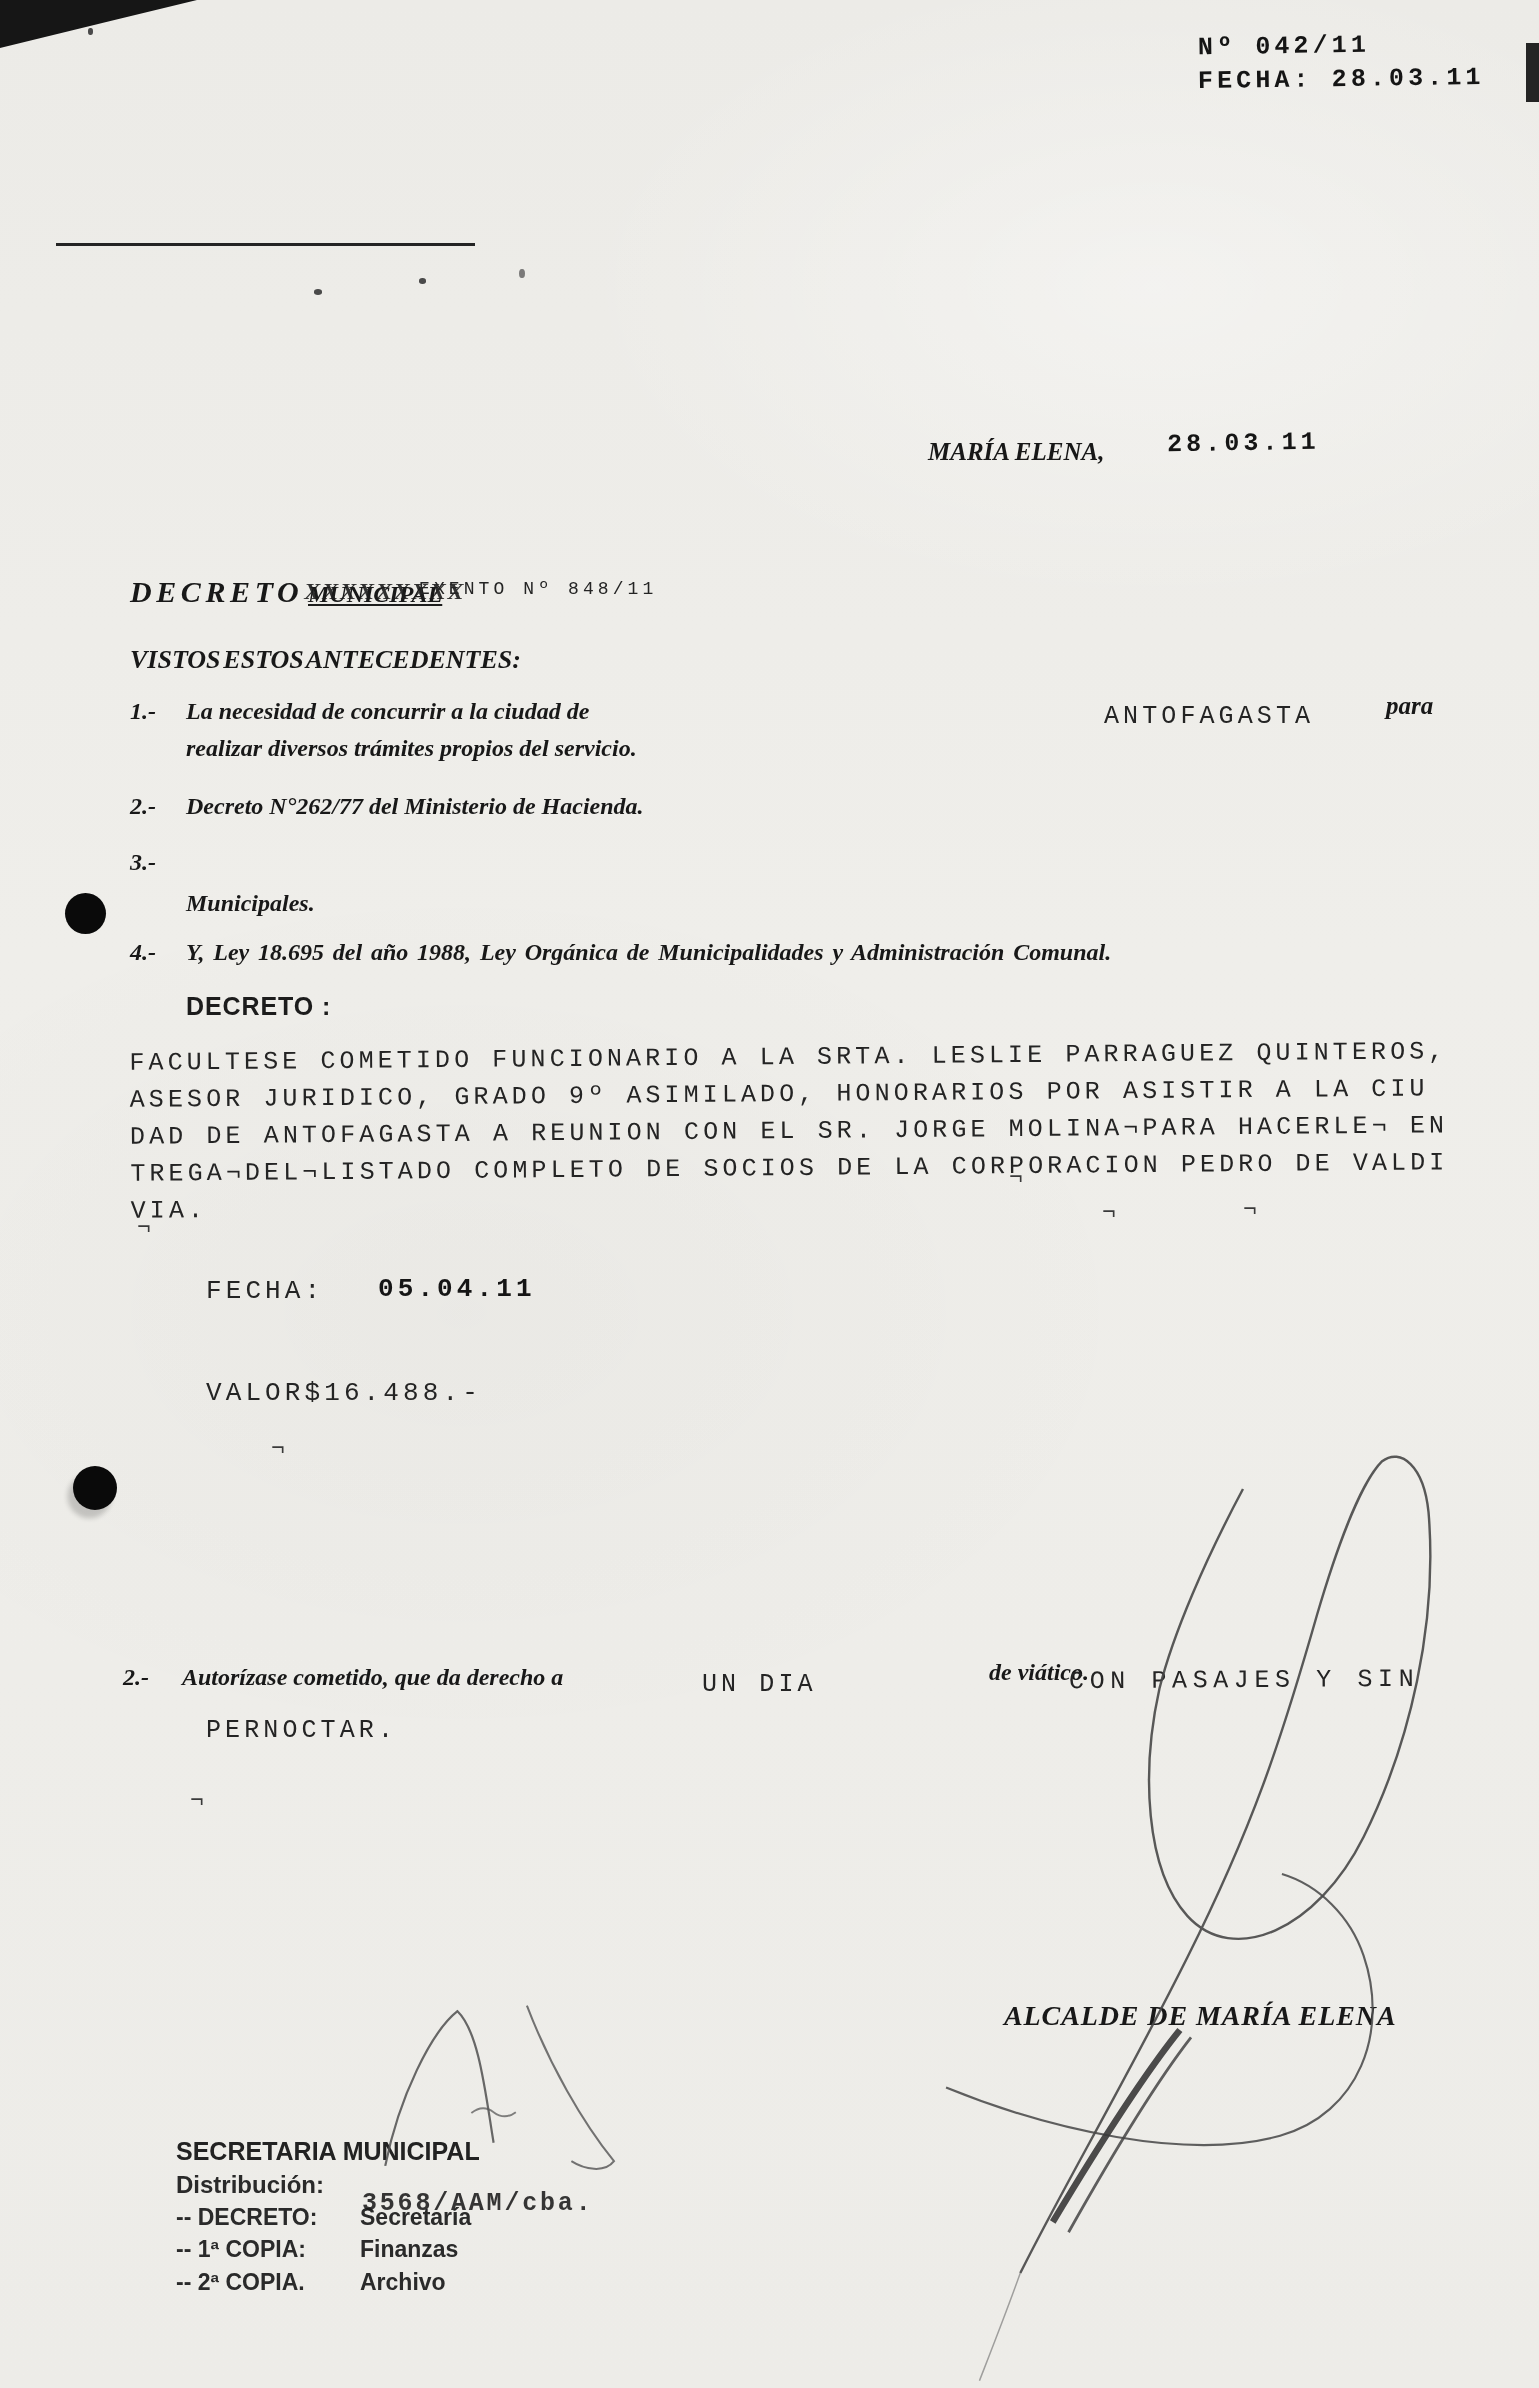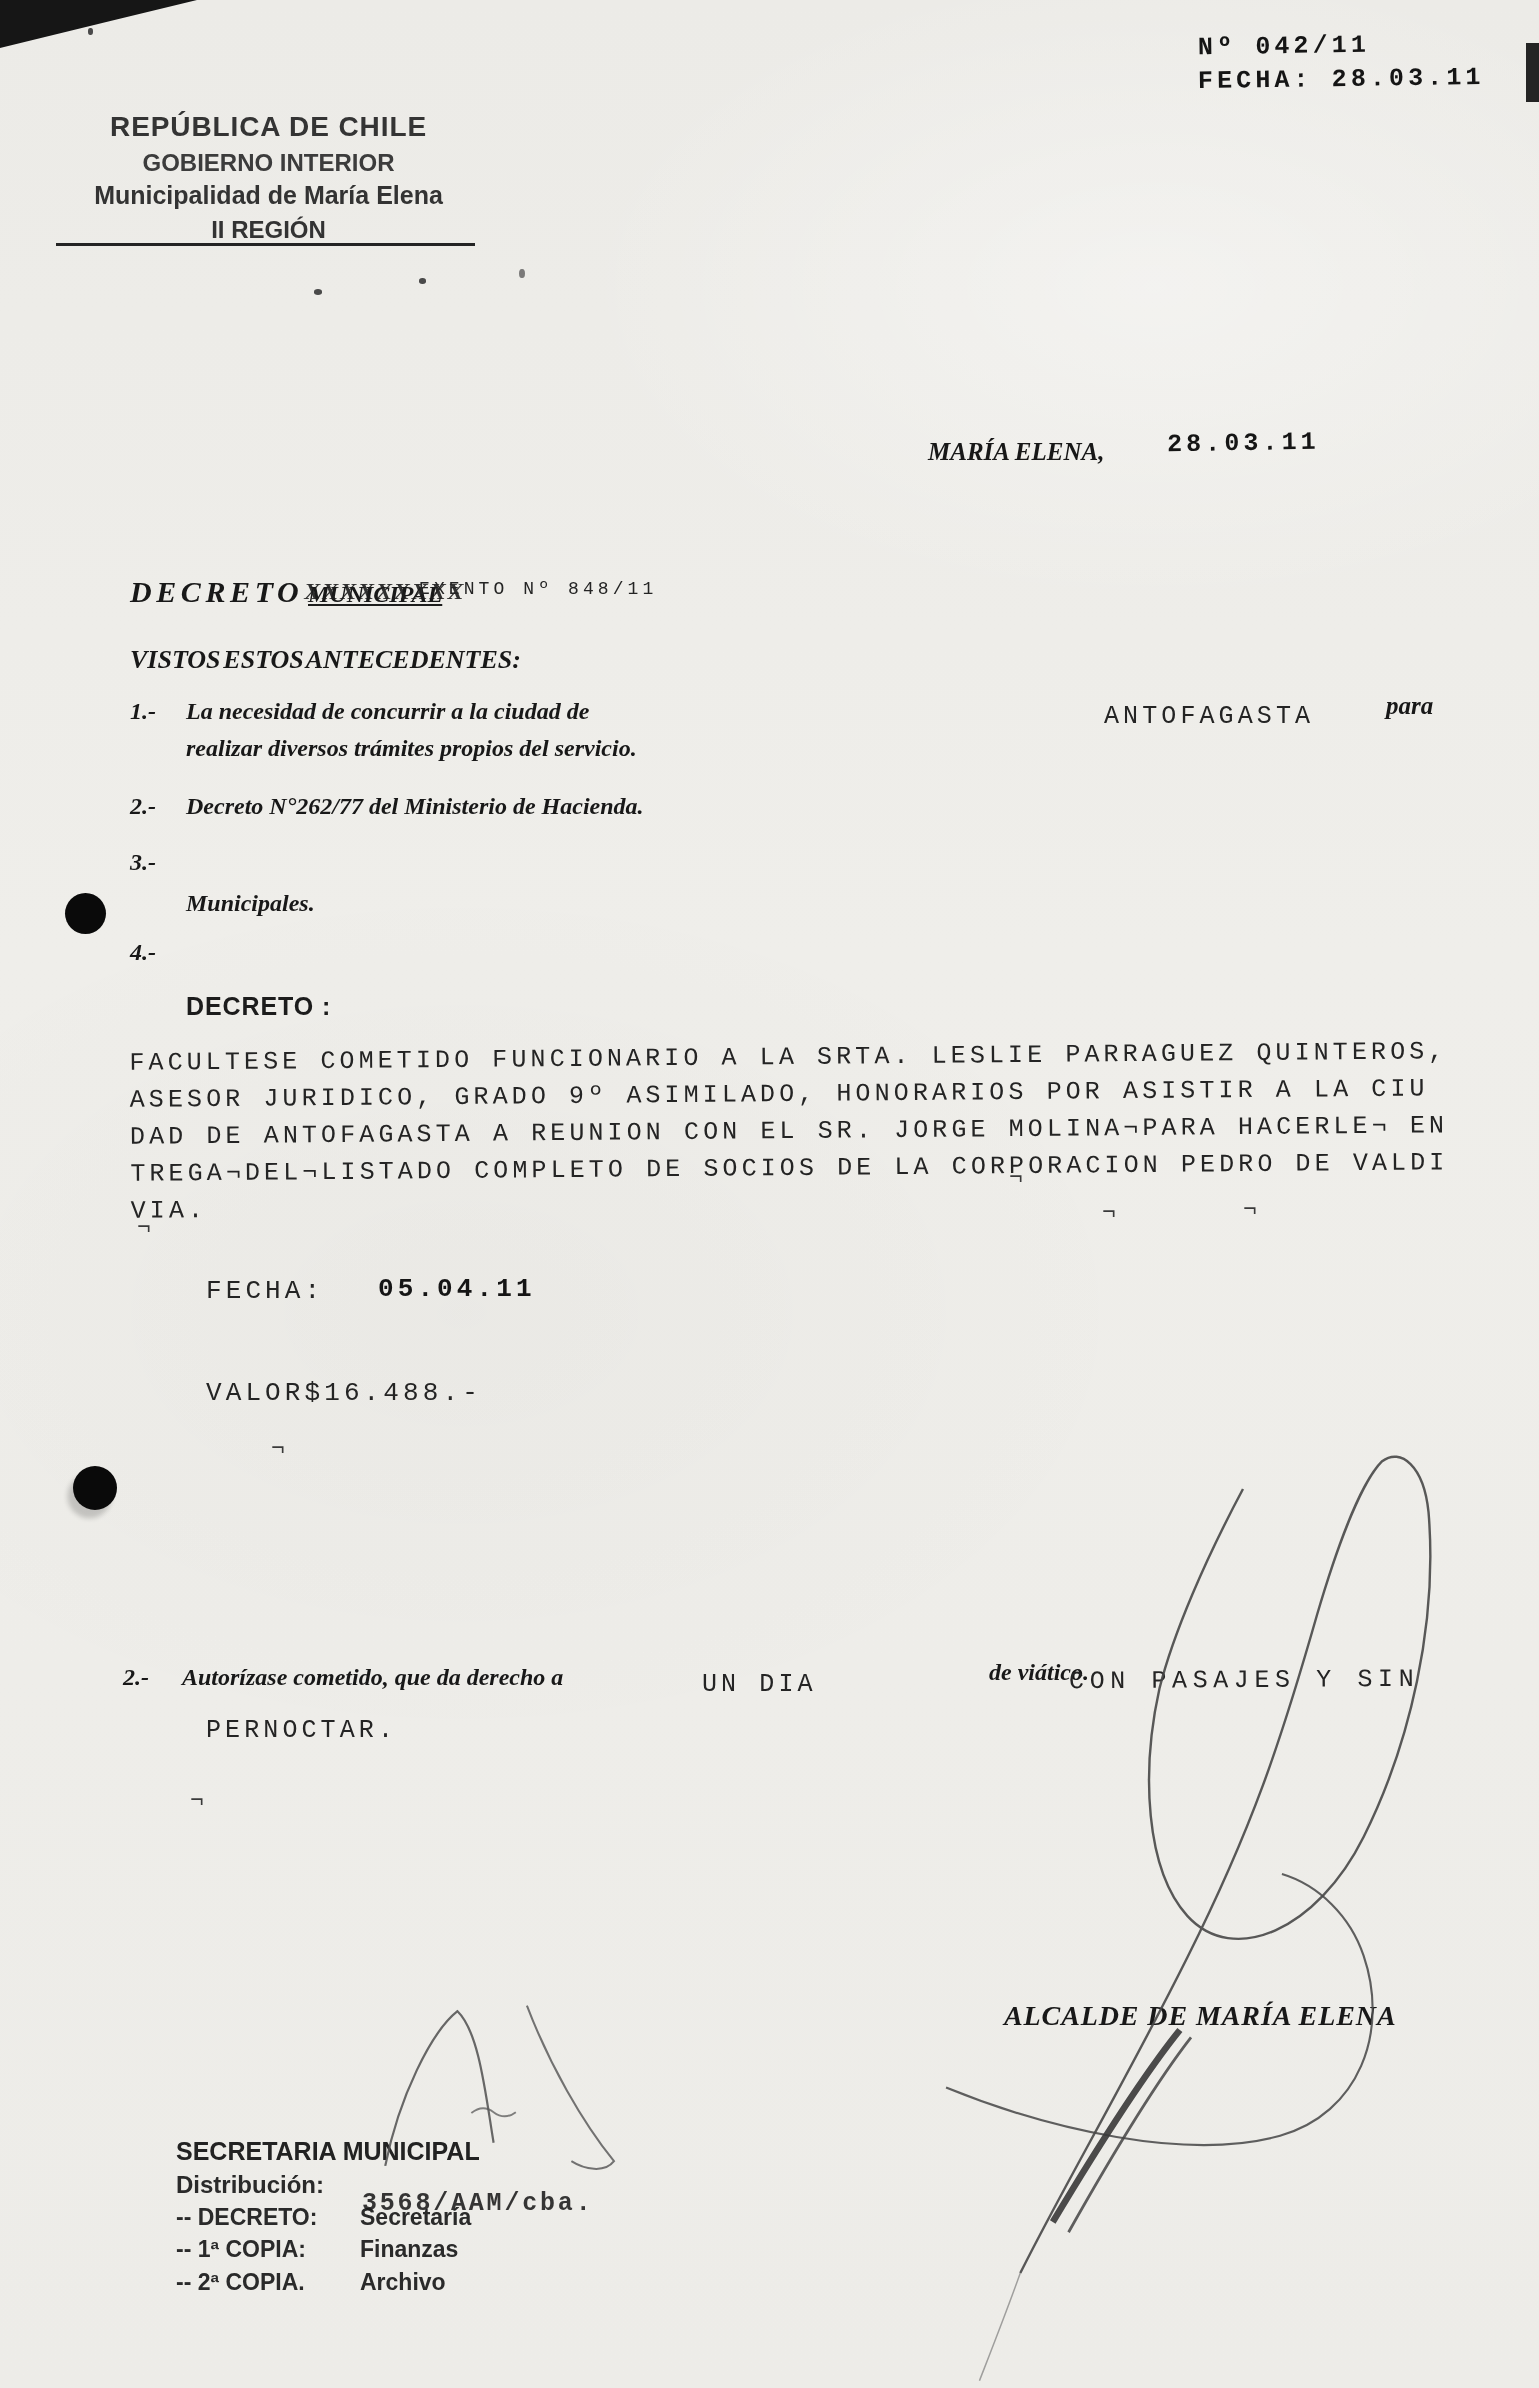--- a/index.html
+++ b/index.html
@@ -63,26 +63,20 @@
   <div class="corner-wedge"></div>
   <div class="edge-bar"></div>
   <div class="speck" style="left:419px;top:278px;width:6.5px;height:5.6px;"></div>
   <div class="speck" style="left:314px;top:289px;width:8.3px;height:5.6px;"></div>
   <div class="speck" style="left:88px;top:28px;width:4.6px;height:6.5px;"></div>
   <div class="speck" style="left:519px;top:269px;width:5.6px;height:9.3px;opacity:.7;"></div>
 
   <div class="abs typed typed-bold" style="left:1198px;top:32px;transform:rotate(-0.8deg);">Nº 042/11</div>
   <div class="abs typed typed-bold" style="left:1198px;top:65px;transform:rotate(-0.8deg);">FECHA: 28.03.11</div>
 
-  <div class="abs letterhead">
-    <div class="sans-bold lh1">REPÚBLICA DE CHILE</div>
-    <div class="sans-bold lh2">GOBIERNO INTERIOR</div>
-    <div class="sans-bold lh3">Municipalidad de María Elena</div>
-    <div class="sans-bold lh4">II REGIÓN</div>
-  </div>
   <div class="lh-rule"></div>
 
   <div class="abs serif-it" style="left:928px;top:438px;font-size:25px;">MARÍA ELENA,</div>
   <div class="abs typed typed-bold" style="left:1167px;top:429px;transform:rotate(-1deg);">28.03.11</div>
 
   <div class="abs serif-it" style="left:130px;top:575px;font-size:30px;letter-spacing:4.6px;">DECRETO</div>
   <div class="abs serif-it struck" style="left:308px;top:581px;">
     <span>MUNICIPAL</span>
     <span class="strike-x">XXXXXXXXX</span>
   </div>
@@ -96,20 +90,21 @@
   <div class="abs typed" style="left:1104px;top:702px;">ANTOFAGASTA</div>
   <div class="abs serif-it" style="left:1386px;top:692px;font-size:25px;">para</div>
 
   <div class="abs serif-it" style="left:130px;top:793px;font-size:24px;">2.-</div>
   <div class="abs serif-it" style="left:186px;top:793px;font-size:24px;">Decreto N°262/77 del Ministerio de Hacienda.</div>
 
   <div class="abs serif-it" style="left:130px;top:849px;font-size:24px;">3.-</div>
   <div class="abs serif-it" style="left:186px;top:890px;font-size:24px;">Municipales.</div>
 
   <div class="abs serif-it" style="left:130px;top:939px;font-size:24px;">4.-</div>
+  <div class="abs serif-it" style="left:186px;top:939px;font-size:24px;word-spacing:2.8px;">Y, Ley 18.695 del año 1988, Ley Orgánica de Municipalidades y Administración Comunal.</div>
 
   <div class="abs sans-bold" style="left:186px;top:992px;font-size:25px;letter-spacing:0.9px;color:#1c1c1c;">DECRETO :</div>
 
   <div class="abs" style="left:130px;top:1039px;transform:rotate(-0.5deg);">
     <div class="typed" style="line-height:37px;">FACULTESE COMETIDO FUNCIONARIO A LA SRTA. LESLIE PARRAGUEZ QUINTEROS,</div>
     <div class="typed" style="line-height:37px;">ASESOR JURIDICO, GRADO 9º ASIMILADO, HONORARIOS POR ASISTIR A LA  CIU</div>
     <div class="typed" style="line-height:37px;">DAD DE ANTOFAGASTA A REUNION CON EL SR. JORGE MOLINA¬PARA HACERLE¬ EN</div>
     <div class="typed" style="line-height:37px;">TREGA¬DEL¬LISTADO COMPLETO DE SOCIOS DE LA CORPORACION PEDRO DE VALDI</div>
     <div class="typed" style="line-height:37px;">VIA.</div>
   </div>

